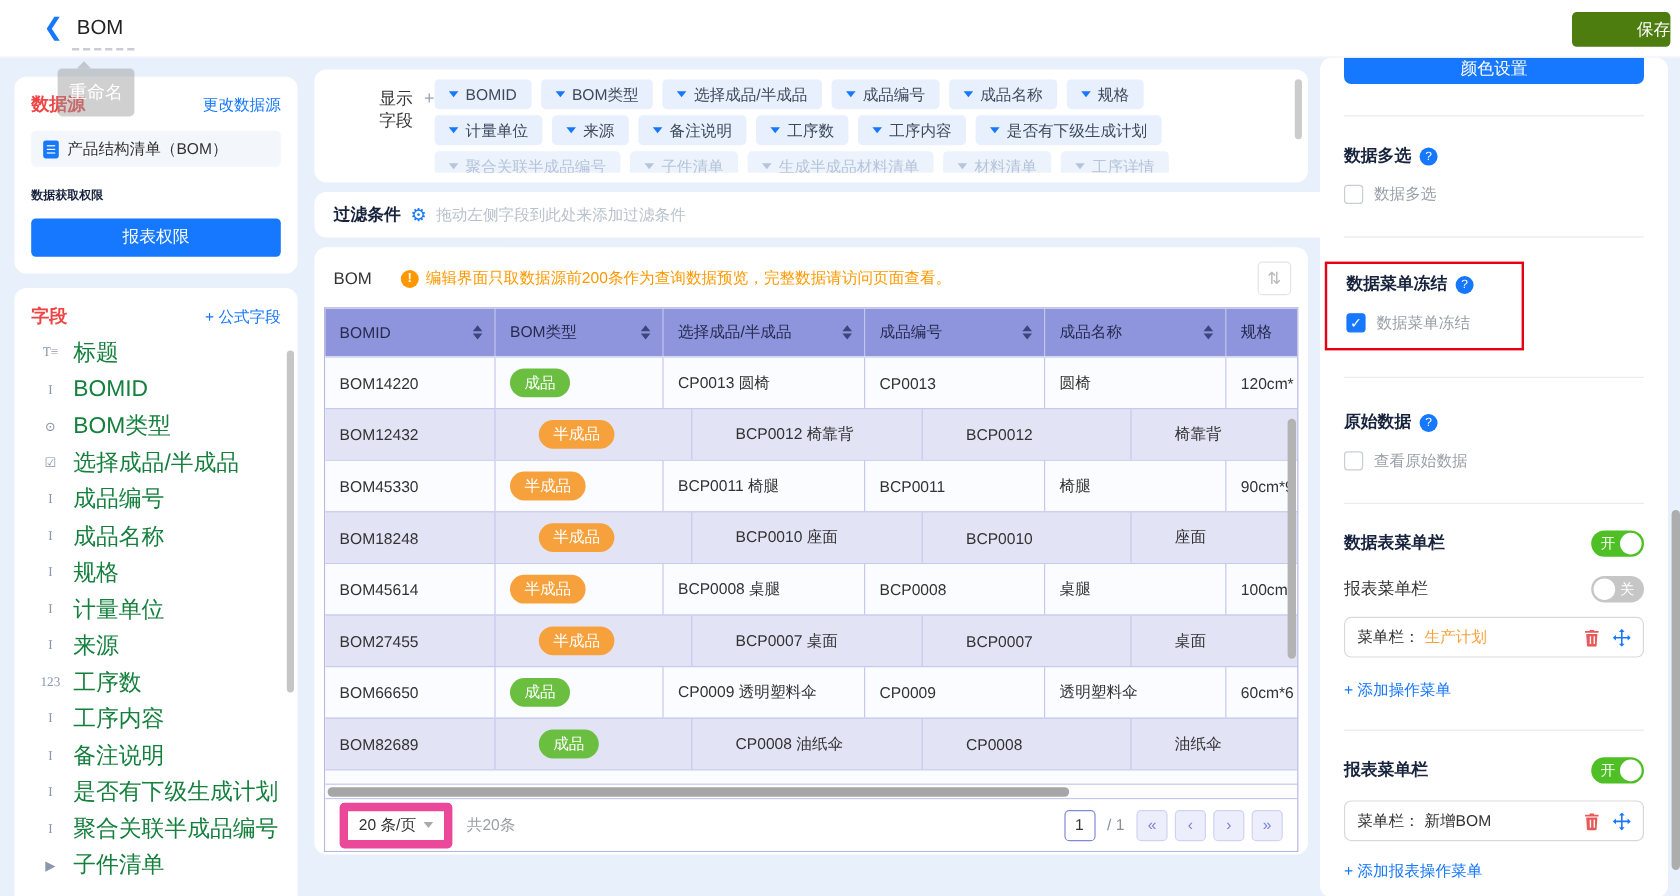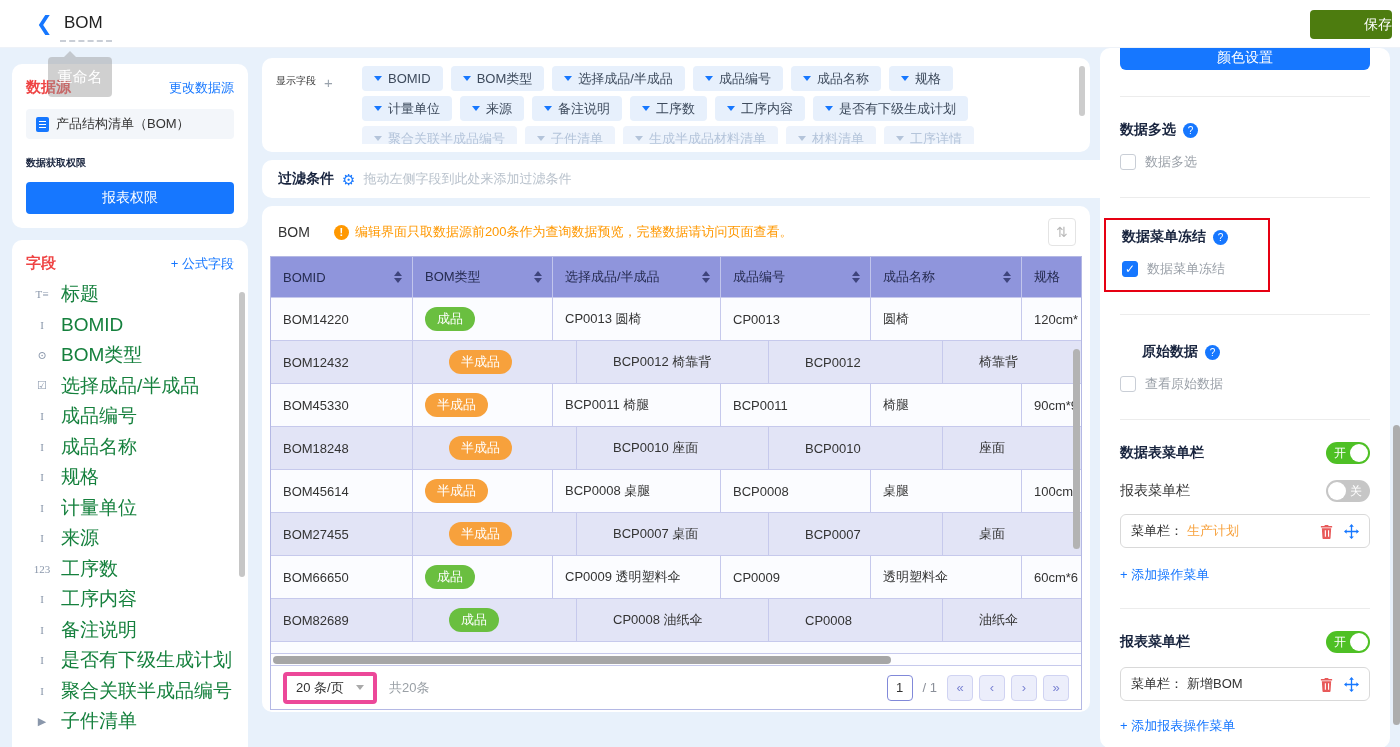--- a/index.html
+++ b/index.html
@@ -43,21 +43,21 @@
   .field-list { margin-top:6px; }
   .field-item { height:30.5px; display:flex; align-items:center; gap:9px; padding-left:6px; cursor:grab; }
   .ficon { width:20px; color:#8a97ab; font-size:11px; text-align:center; flex:none;
            font-family:"Liberation Serif","DejaVu Serif",serif; }
   .flabel { color:#15803d; font-size:19px; white-space:nowrap; }
   .fields-scroll { position:absolute; right:3px; top:52px; width:6px; height:285px; background:#c6c6c6; border-radius:3px; }
 
   
   .chips-card { left:262px; top:58px; width:828px; height:94px; padding:8px 14px; display:flex; }
   .chips-label-zone { width:86px; padding-top:8px; display:flex; gap:8px; align-items:flex-start; }
-  .chips-label { font-size:10px; color:#333; }
+  .chips-label { font-size:14px; color:#333;margin-left:40px; }
   .chips-add { color:#9aa3ad; font-size:15px; cursor:pointer; line-height:17px; }
   .chips-rows { flex:1; display:flex; flex-direction:column; gap:5px; overflow:hidden; }
   .chips-row { display:flex; gap:8px; }
   .chip { height:25px; display:flex; align-items:center; gap:6px; padding:0 12px;
           background:#e7f0fc; border-radius:4px; font-size:13px; color:#3d4a5c; cursor:pointer; white-space:nowrap; }
   .chip .caret { width:0; height:0; border-left:4.5px solid transparent; border-right:4.5px solid transparent;
                  border-top:5.5px solid #1677ff; }
   .chip.disabled { background:#edf3fc; color:#b4c4da; cursor:default; }
   .chip.disabled .caret { border-top-color:#b4c4da; }
   .chips-scroll { position:absolute; right:5px; top:8px; width:6px; height:50px; background:#ccc; border-radius:3px; }
@@ -91,21 +91,21 @@
   .tr.alt { background:#e2e4f6;gap:24px; }
   .td { display:flex; align-items:center; padding:0 10px 0 12px; font-size:13px; color:#333;
         border-right:1px solid #c6c9ec; flex:none; overflow:hidden; white-space:nowrap; }
   .badge { color:#fff; font-size:13px; padding:3px 12px; border-radius:13px; }
   .tr.partial { height:12px; overflow:hidden; }
   .vscroll { position:absolute; right:1px; top:92px; width:7px; height:200px; background:#b3b3b3; border-radius:4px; }
   .hscroll { height:12px; position:relative; border-top:1px solid #c6c9ec; background:#fdfdff; }
   .hscroll .thumb { position:absolute; left:2px; top:2px; width:618px; height:8px; background:#a6a6a6; border-radius:4px; }
 
   .pg-row { height:44px; border-top:1px solid #c6c9ec; display:flex; align-items:center; padding:0 12px; background:#fff; }
-  .pg-select { width:94px; height:28px; border:4px solid #ec4899; border-radius:4px; display:flex;
+  .pg-select { width:94px; height:28px; border:7px solid #ec4899; border-radius:4px; display:flex;
                align-items:center; justify-content:space-between; padding:12px 9px; font-size:13px; color:#333; cursor:pointer; }
   .pg-select .caret { width:0;height:0;border-left:4px solid transparent;border-right:4px solid transparent;border-top:5px solid #a9a9a9; }
   .pg-total { color:#9aa0a6; margin-left:12px; }
   .pg-right { margin-left:auto; display:flex; align-items:center; gap:6px; }
   .pg-page { width:26px; height:26px; border:1px solid #8189d9; border-radius:4px; text-align:center;
              line-height:24px; color:#333; font-size:13px; }
   .pg-of { color:#8a8f99; margin:0 4px; }
   .pg-btn { width:26px; height:26px; border:1px solid #d0d3f2; background:#eceefb; border-radius:4px;
             color:#7c84d4; font-size:13px; display:flex; align-items:center; justify-content:center; cursor:pointer; }
 
@@ -500,21 +500,21 @@
       <span class="sec-title">数据菜单冻结</span>
       <span class="q-icon">?</span>
     </div>
     <div class="cb-row">
       <span class="cb checked">✓</span>
       <span class="cb-label">数据菜单冻结</span>
     </div>
   </div>
   <div class="divider" style="margin-top:22px;"></div>
 
-  <div class="sec-head" style="margin-top:28px;margin-left:22px;">
+  <div class="sec-head" style="margin-top:28px;">
     <span class="sec-title">原始数据</span>
     <span class="q-icon">?</span>
   </div>
   <div class="cb-row">
     <span class="cb">✓</span>
     <span class="cb-label">查看原始数据</span>
   </div>
   <div class="divider"></div>
 
   <div class="toggle-row">

